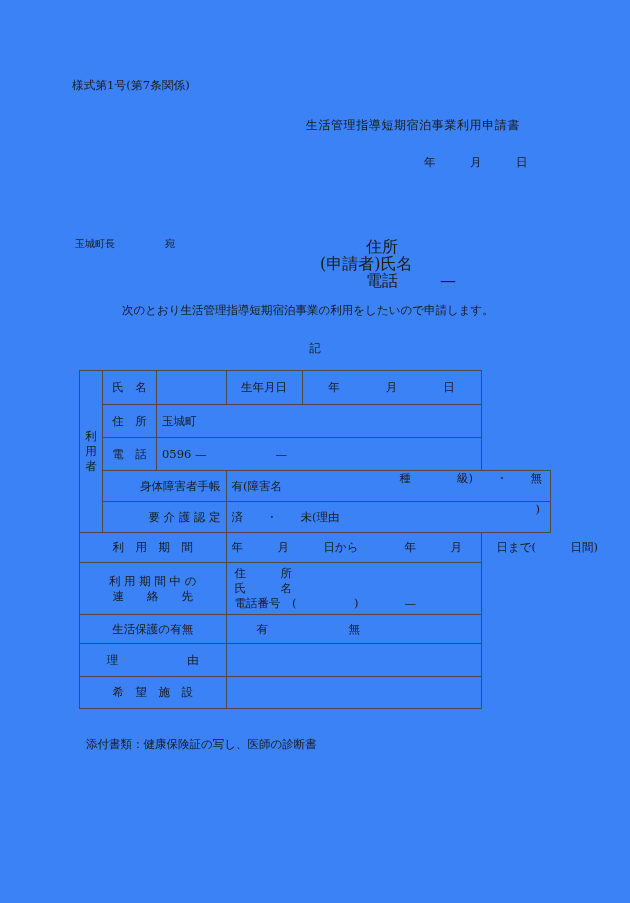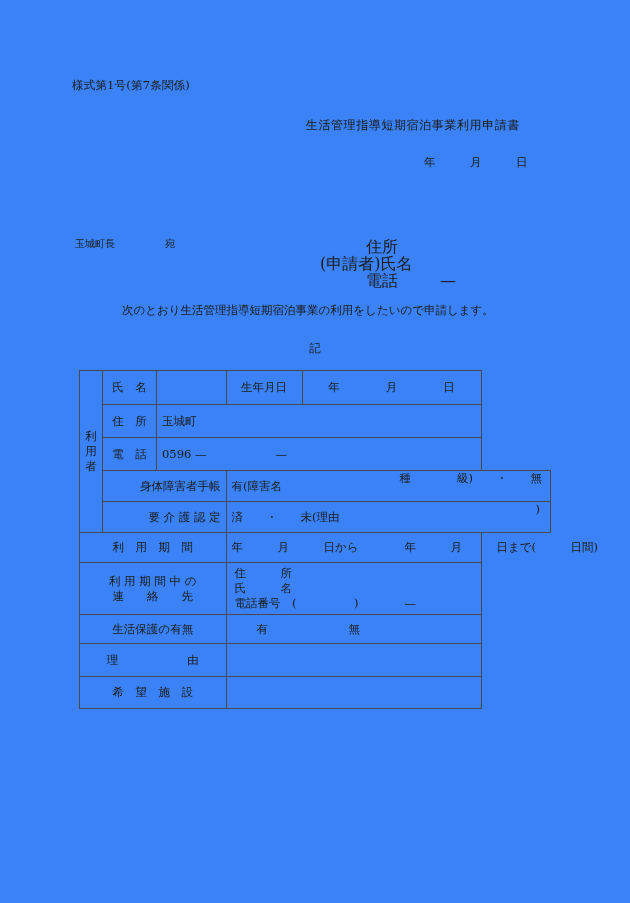--- a/index.html
+++ b/index.html
@@ -246,14 +246,15 @@
       <td class="cell-center pre" colspan="3">理　　　　　　由</td>
       <td class="cell-left" colspan="2"></td>
     </tr>
     <tr class="r-shisetsu">
       <td class="cell-center pre" colspan="3">希　望　施　設</td>
       <td class="cell-left" colspan="2"></td>
     </tr>
   </tbody>
     </table>
 
+  <div class="attachment">添付書類：健康保険証の写し、医師の診断書</div>
 
 </div>
 
 </body></html>

